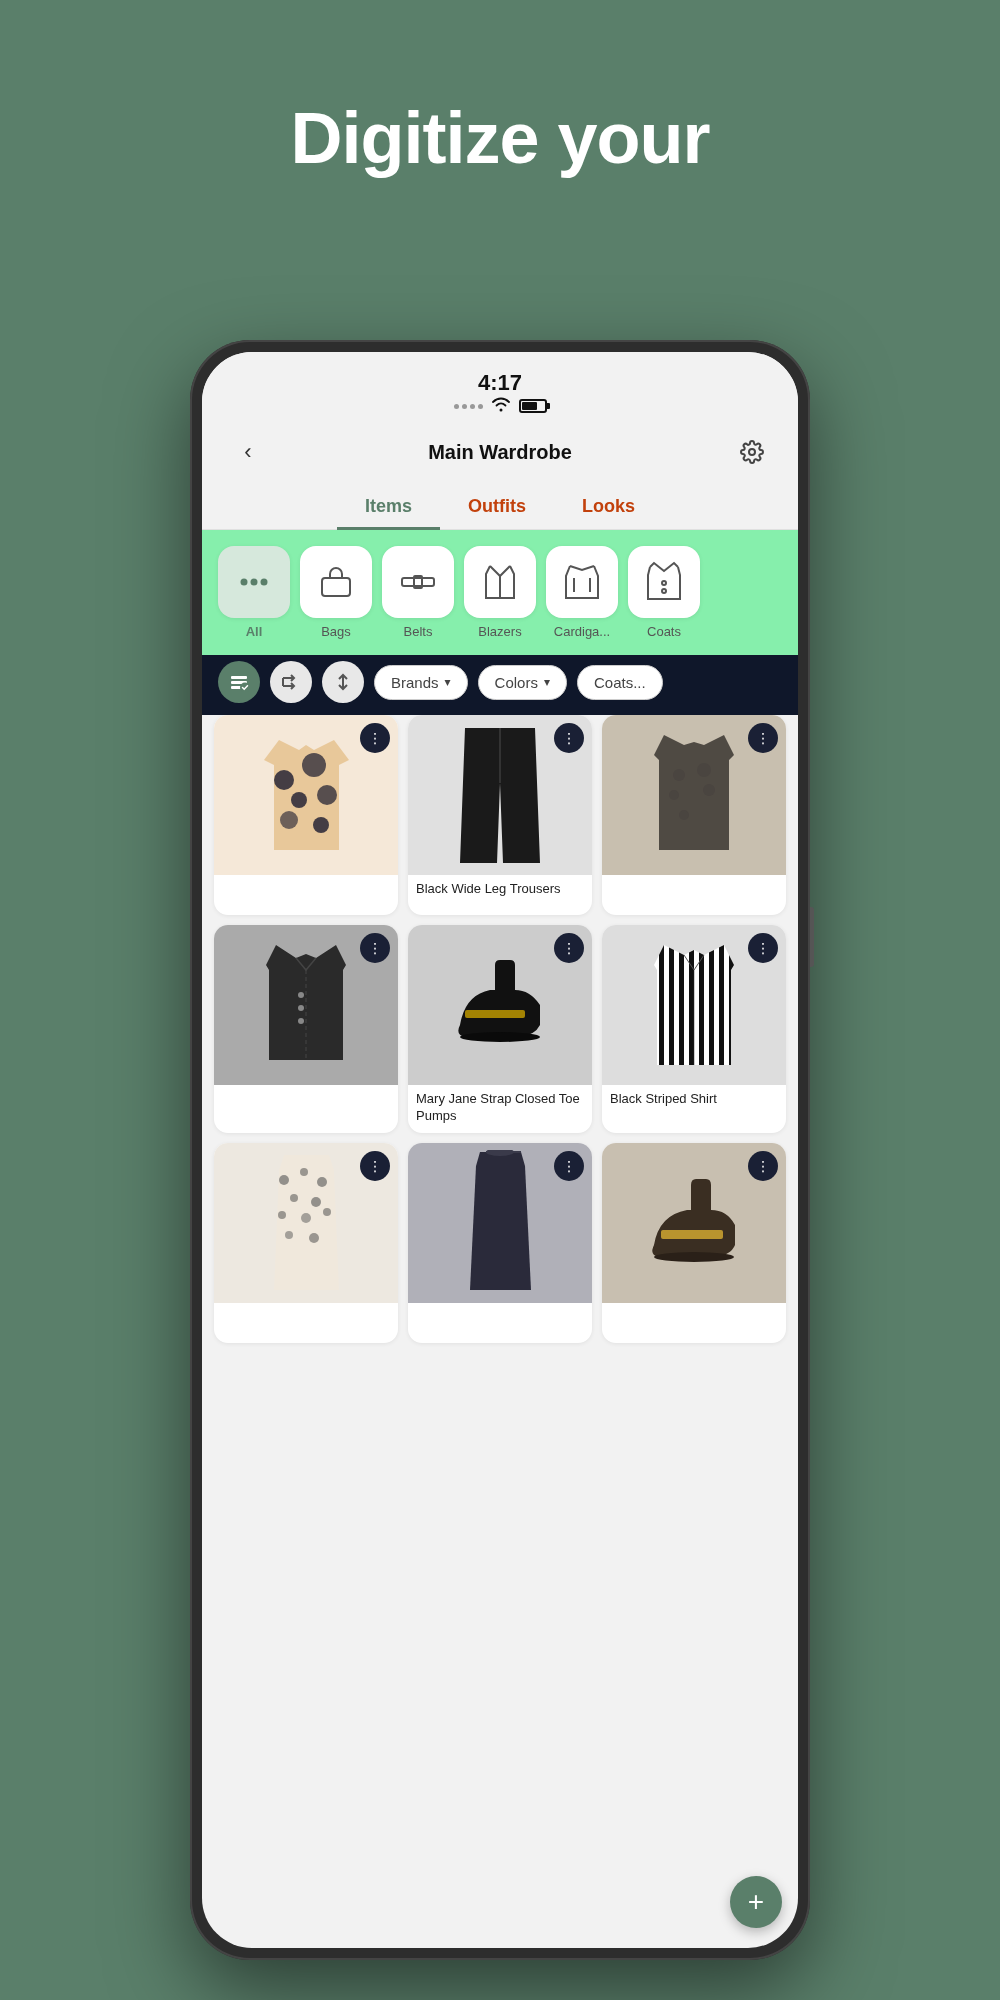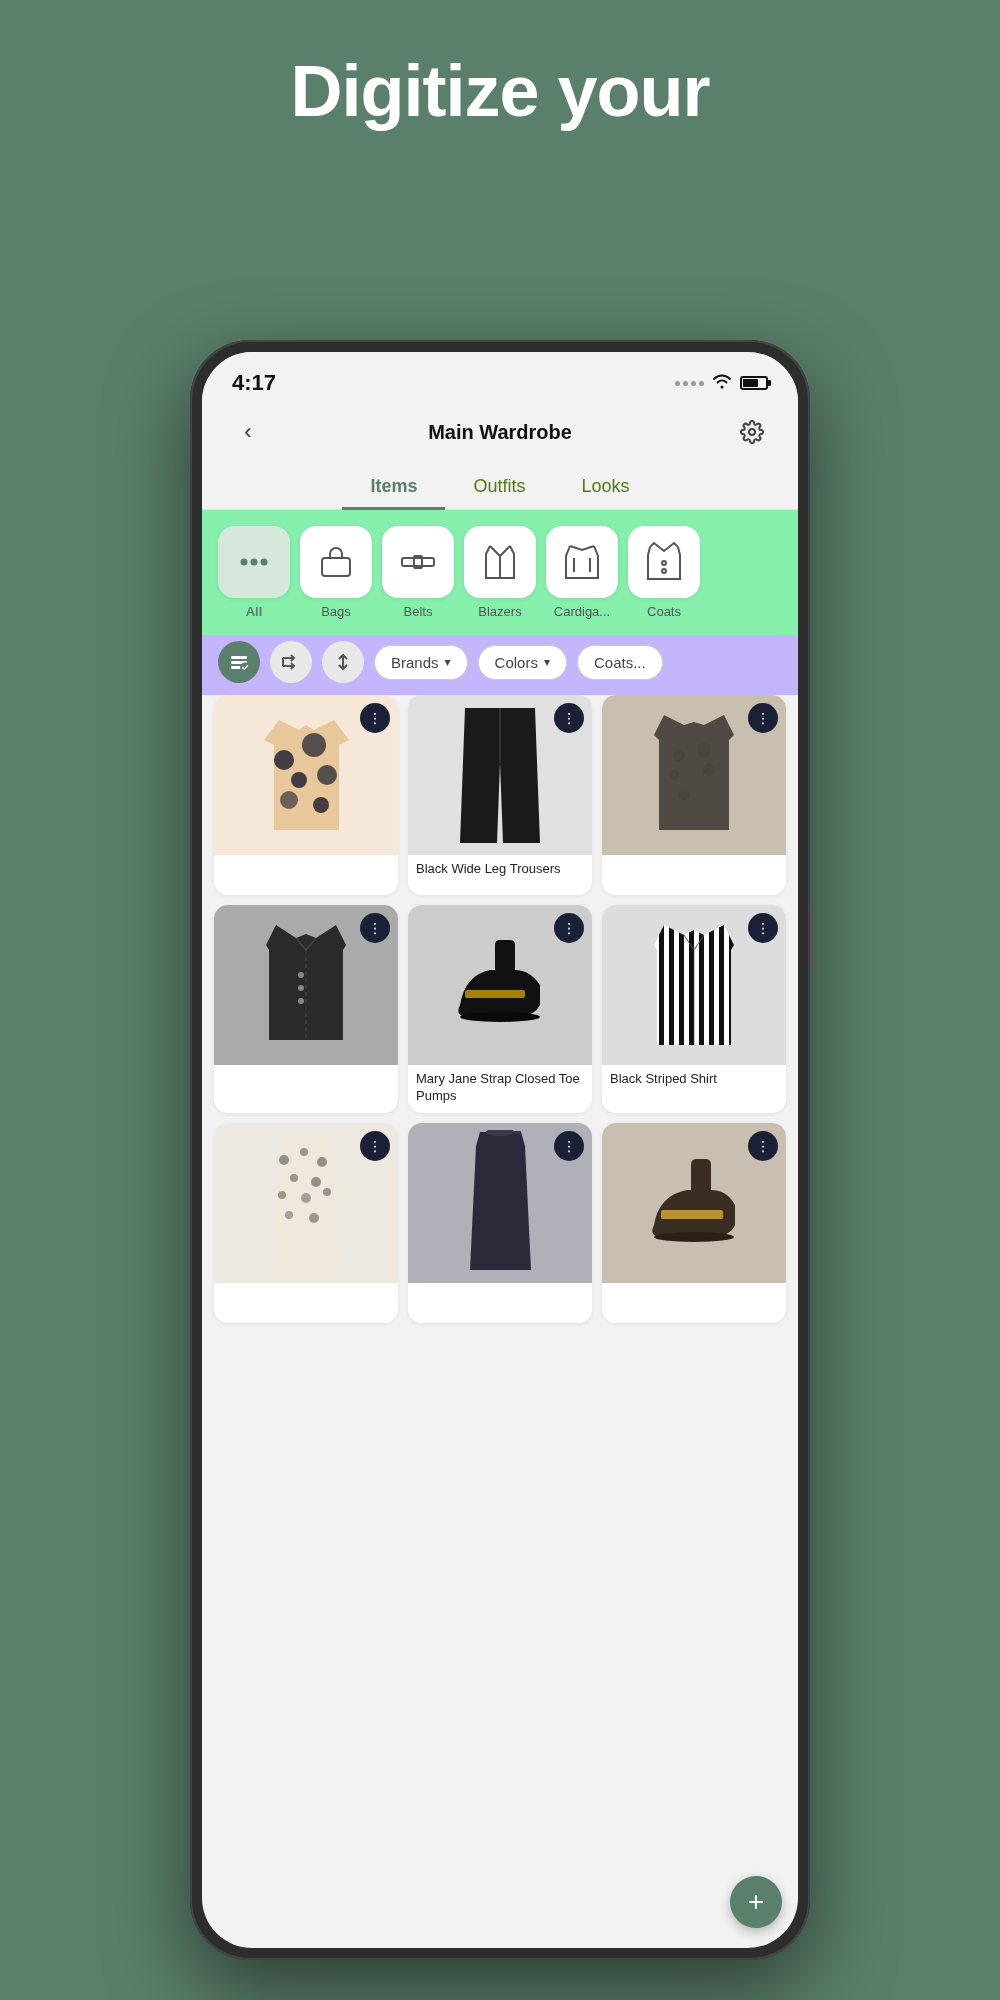--- a/index.html
+++ b/index.html
@@ -50,20 +50,21 @@
       position: relative;
     }
 
     
     .status-bar {
       display: flex;
       justify-content: space-between;
       align-items: center;
       padding: 18px 30px 8px;
       background: #f2f2f2;
+      flex-direction: column;
     }
     .status-time {
       font-size: 22px;
       font-weight: 700;
       color: #111;
     }
     .status-icons {
       display: flex;
       align-items: center;
       gap: 8px;
@@ -132,24 +133,25 @@
       display: flex;
       justify-content: center;
       gap: 0;
       padding: 0 20px;
       border-bottom: 1px solid #e0e0e0;
       background: #f2f2f2;
     }
     .tab {
       padding: 10px 28px;
       font-size: 18px;
-      color: #4d7c0f;
+      color: #c2410c;
       cursor: pointer;
       border-bottom: 3px solid transparent;
       margin-bottom: -1px;
+      font-weight: bold;
     }
     .tab.active {
       color: #5a7f6a;
       border-bottom: 3px solid #5a7f6a;
       font-weight: 600;
     }
 
     
     .category-scroll {
       display: flex;
@@ -189,21 +191,21 @@
       color: #5a7f6a;
       font-weight: 600;
     }
 
     
     .filter-bar {
       display: flex;
       align-items: center;
       gap: 10px;
       padding: 6px 16px 12px;
-      background: #c4b5fd;
+      background: #0f172a;
     }
     .filter-circle-btn {
       width: 42px; height: 42px;
       border-radius: 50%;
       display: flex; align-items: center; justify-content: center;
       cursor: pointer;
       font-size: 18px;
     }
     .filter-circle-btn.green {
       background: #5a7f6a;
@@ -308,21 +310,21 @@
       right: -4px;
       top: 35%;
       width: 4px; height: 60px;
       background: #555;
       border-radius: 0 3px 3px 0;
     }
   </style>
 </head>
 <body>
 
-<div style="text-align:center; padding-bottom:20px;">
+<div style="text-align:center; padding-bottom:20px;margin-top:47px;">
   <div class="hero-text">
     <span>Digitize your</span><br>
   </div>
 </div>
 
 <div class="phone-wrapper">
   <div class="phone-outer">
     <div class="phone-side-btn"></div>
     <div class="phone-inner">
       <div class="phone-content">

